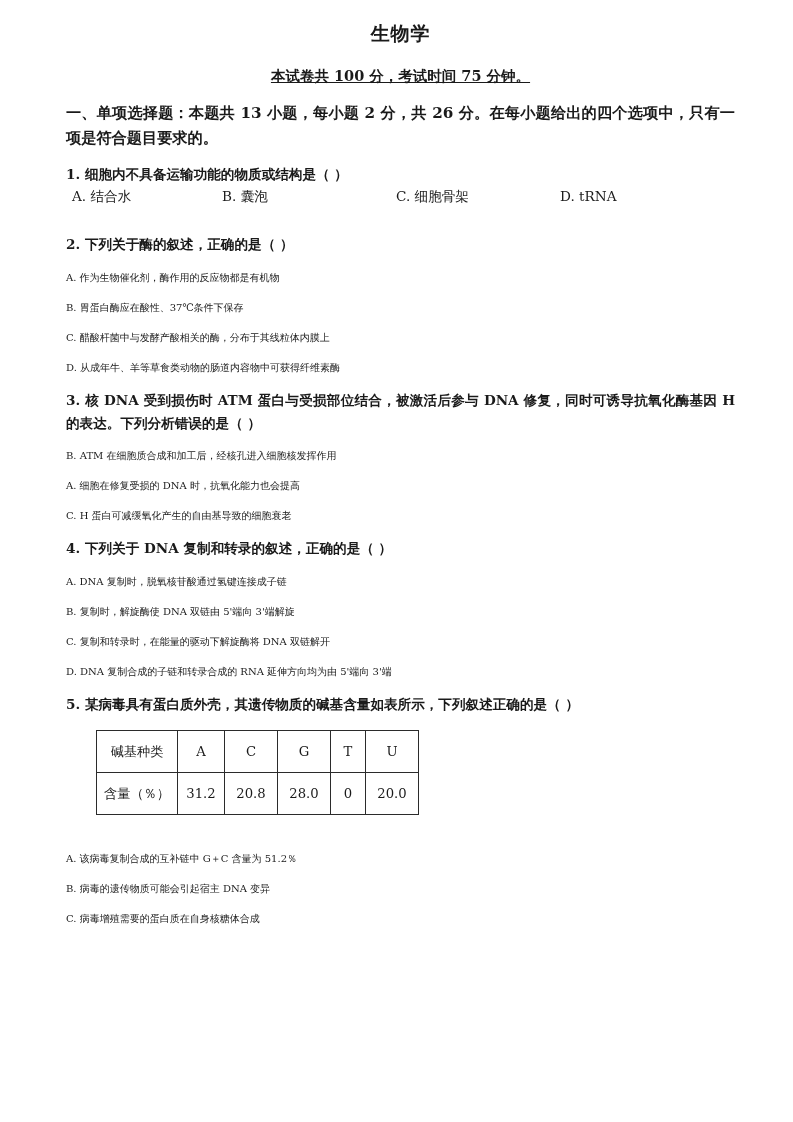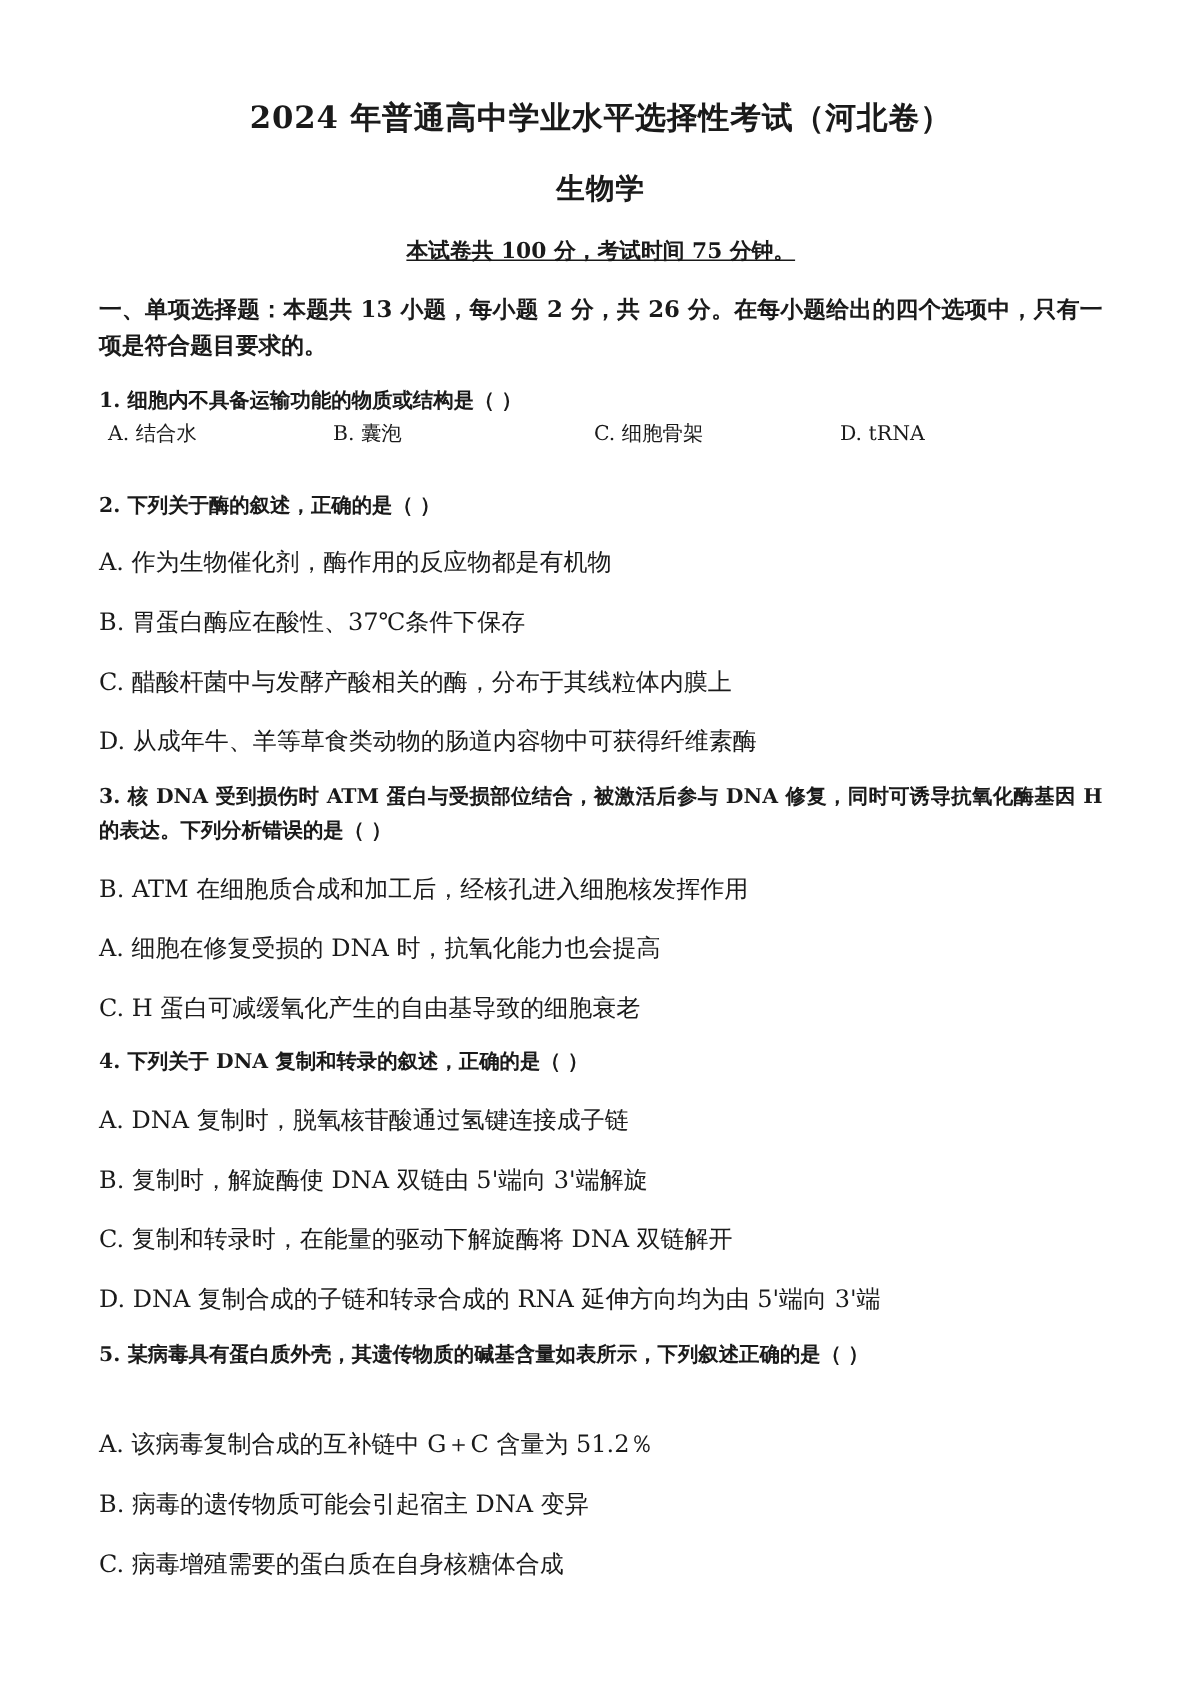--- a/index.html
+++ b/index.html
@@ -67,21 +67,21 @@
   .q-stem {
     font-size: 13.6px;
     line-height: 1.68;
     margin: 0;
     padding-top: 13px;
     text-align: justify;
     text-justify: inter-ideograph;
     font-weight: bold;
   }
   .q-opt {
-    font-size: 16px;
+    font-size: 10px;
     line-height: 1.6;
     margin: 0;
     padding-top: 14px;
     white-space: nowrap;
   }
   .q-opt-row {
     font-size: 13.6px;
     line-height: 1.6;
     margin: 0;
     padding-top: 14px;
@@ -123,21 +123,20 @@
   table.base-table td.col-t { width: 30px; }
   table.base-table td.col-u { width: 48px; }
 
   .spacer-after-table { height: 22px; }
 </style>
 </head>
 <body>
 
 <div class="page">
 
-  <h1 class="doc-title">2024 年普通高中学业水平选择性考试（河北卷）</h1>
   <h2 class="doc-subject">生物学</h2>
   <p class="doc-note">本试卷共 100 分，考试时间 75 分钟。</p>
 
   <p class="section-head">一、单项选择题：本题共 13 小题，每小题 2 分，共 26 分。在每小题给出的四个选项中，只有一项是符合题目要求的。</p>
 
   <p class="q-stem">1. 细胞内不具备运输功能的物质或结构是（     ）</p>
   <div class="q-opt-row">
     <span class="oc-a">A. 结合水</span>
     <span class="oc-b">B. 囊泡</span>
     <span class="oc-c">C. 细胞骨架</span>
@@ -156,20 +155,42 @@
   <p class="q-opt">C. H 蛋白可减缓氧化产生的自由基导致的细胞衰老</p>
 
   <p class="q-stem">4. 下列关于 DNA 复制和转录的叙述，正确的是（     ）</p>
   <p class="q-opt">A. DNA 复制时，脱氧核苷酸通过氢键连接成子链</p>
   <p class="q-opt">B. 复制时，解旋酶使 DNA 双链由 5'端向 3'端解旋</p>
   <p class="q-opt">C. 复制和转录时，在能量的驱动下解旋酶将 DNA 双链解开</p>
   <p class="q-opt">D. DNA 复制合成的子链和转录合成的 RNA 延伸方向均为由 5'端向 3'端</p>
 
   <p class="q-stem">5. 某病毒具有蛋白质外壳，其遗传物质的碱基含量如表所示，下列叙述正确的是（     ）</p>
 
+  <div class="tbl-wrap">
+    <table class="base-table">
+      <tbody>
+        <tr>
+          <td class="hdr-label">碱基种类</td>
+          <td class="col-a">A</td>
+          <td class="col-c">C</td>
+          <td class="col-g">G</td>
+          <td class="col-t">T</td>
+          <td class="col-u">U</td>
+        </tr>
+        <tr>
+          <td class="hdr-label">含量（％）</td>
+          <td class="col-a">31.2</td>
+          <td class="col-c">20.8</td>
+          <td class="col-g">28.0</td>
+          <td class="col-t">0</td>
+          <td class="col-u">20.0</td>
+        </tr>
+      </tbody>
+    </table>
+  </div>
 
   <div class="spacer-after-table"></div>
 
   <p class="q-opt">A. 该病毒复制合成的互补链中 G＋C 含量为 51.2％</p>
   <p class="q-opt">B. 病毒的遗传物质可能会引起宿主 DNA 变异</p>
   <p class="q-opt">C. 病毒增殖需要的蛋白质在自身核糖体合成</p>
 
 </div>
 
 </body></html>

